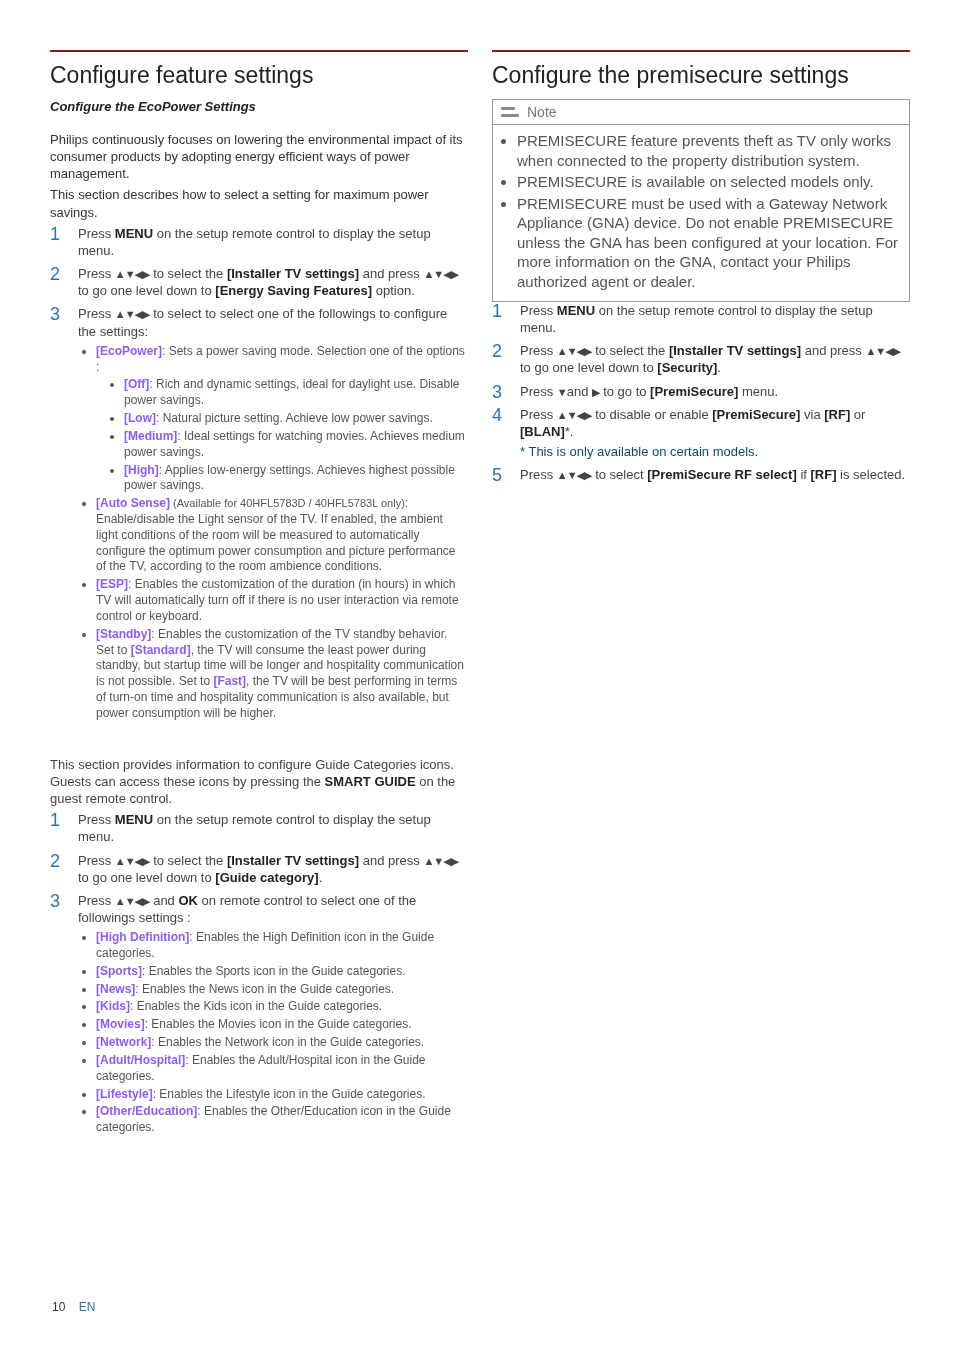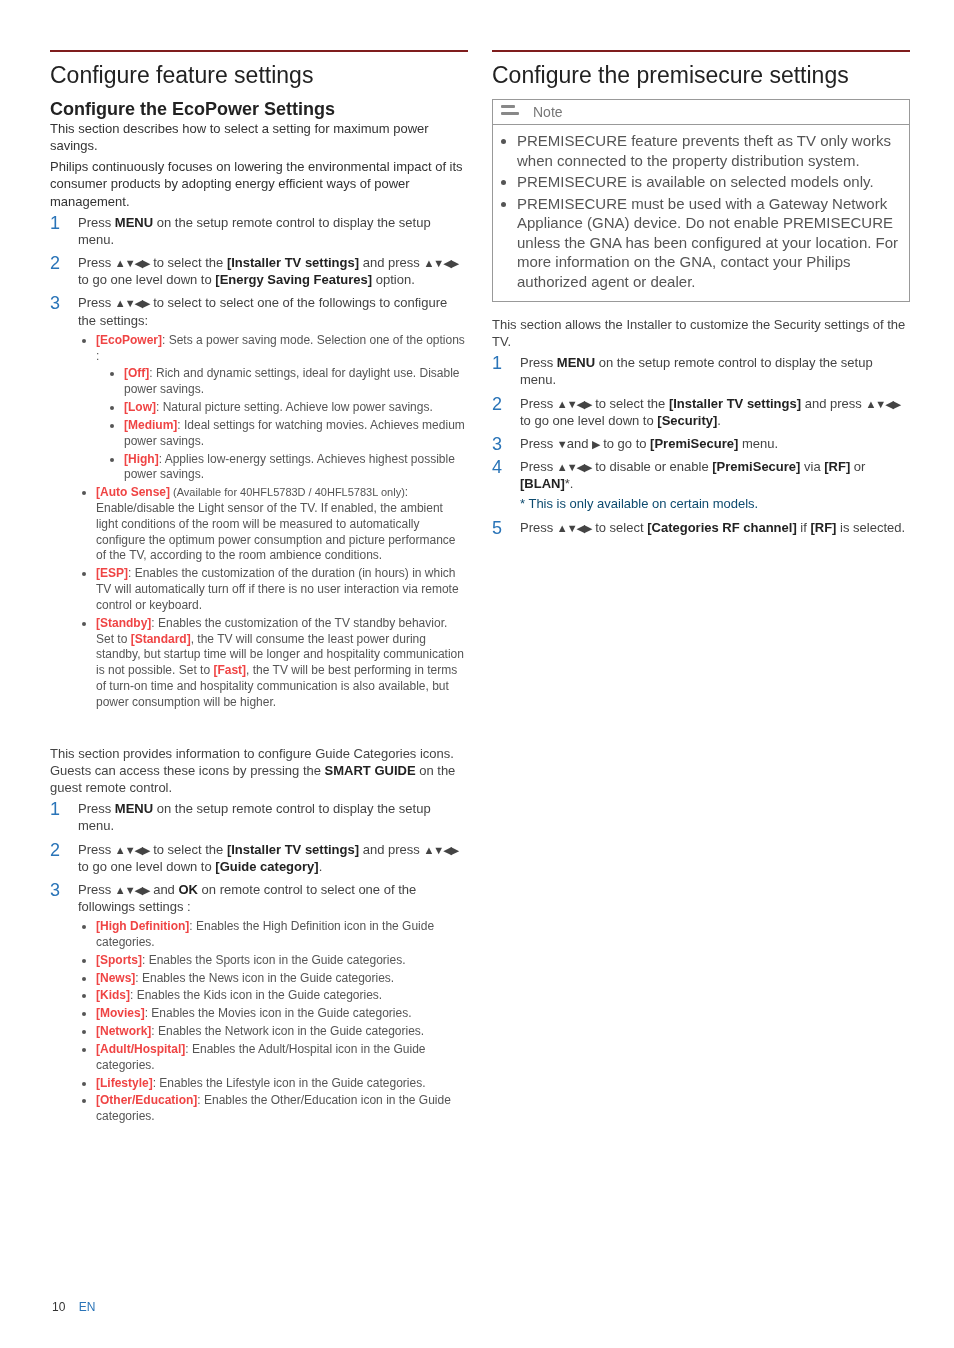--- a/index.html
+++ b/index.html
@@ -18,39 +18,39 @@
   .col-left { flex: 0 0 418px; }
   .col-right { flex: 0 0 418px; }
   h2 {
     font-size: 23px;
     font-weight: 400;
     border-top: 2px solid #7f1d1d;
     padding-top: 10px;
     margin-bottom: 10px;
     letter-spacing: 0px;
   }
-  h3 { font-size: 18px; font-weight: 600; margin-bottom: 0; }
+  h3 { font-size: 13px; font-weight: 600; margin-bottom: 17px; font-style: italic; }
   p { font-size: 13px; line-height: 1.32; margin-bottom: 4px; color: #444; }
   .intro p { color:#333; }
   b, .b { font-weight: 600; color:#222; }
   ol.steps { list-style: none; counter-reset: step; padding-left: 0; }
   ol.steps > li { position: relative; padding-left: 28px; font-size: 13px; line-height:1.32; color:#444; margin-bottom:6px; }
   ol.steps > li::before {
     counter-increment: step;
     content: counter(step);
     position: absolute; left: 0; top: -2px;
     font-size: 18px; font-weight: 500; color: #2a74b8;
   }
   .arrows { font-family: "Segoe UI Symbol","Arial Unicode MS",sans-serif; font-size:11px; letter-spacing:-1px; }
   ul.bullets { list-style: disc; padding-left: 18px; }
   ul.bullets > li { font-size: 12px; line-height:1.32; color:#555; margin-bottom:2px; }
   ul.bullets.sub { padding-left: 28px; }
-  ul.bullets > li .lead { font-weight:600; color:#ef4444; }
+  ul.bullets > li .lead { font-weight:600; color:#8b5cf6; }
   .note-box { margin-top:4px; border:1px solid #999; }
-  .note-head { display:flex; align-items:flex-start; gap:14px; padding:4px 8px; }
+  .note-head { display:flex; align-items:flex-end; gap:8px; padding:4px 8px; }
   .note-head .note-icon { width:18px; height:14px; position:relative; }
   .note-head .note-icon::before,
   .note-head .note-icon::after { content:""; position:absolute; left:0; right:0; height:3px; background:#888; border-radius:1px; }
   .note-head .note-icon::before { top:1px; width:14px; }
   .note-head .note-icon::after { top:8px; width:18px; }
   .note-head .note-label { font-size:14px; color:#777; }
   .note-body { border-top:1px solid #999; padding:6px 10px 8px 10px; }
   .note-body ul { list-style: disc; padding-left: 14px; }
   .note-body li { font-size:15px; line-height:1.3; color:#555; margin-bottom:2px; }
   .sec-gap { height: 28px; }
@@ -61,22 +61,22 @@
   .footer .lang { color:#2a74b8; font-weight:500; }
 </style>
 </head>
 <body>
 
 <div class="columns">
   <div class="col col-left">
     <h2>Configure feature settings</h2>
     <h3>Configure the EcoPower Settings</h3>
     <div class="intro">
+      <p>Philips continuously focuses on lowering the environmental impact of its consumer products by adopting energy efficient ways of power management.</p>
       <p>This section describes how to select a setting for maximum power savings.</p>
-      <p>Philips continuously focuses on lowering the environmental impact of its consumer products by adopting energy efficient ways of power management.</p>
     </div>
     <ol class="steps">
       <li><span>Press </span><b>MENU</b><span> on the setup remote control to display the setup menu.</span></li>
       <li><span>Press </span><span class="arrows">▲▼◀▶</span><span> to select the </span><b>[Installer TV settings]</b><span> and press </span><span class="arrows">▲▼◀▶</span><span> to go one level down to </span><b>[Energy Saving Features]</b><span> option.</span></li>
       <li>
         <span>Press </span><span class="arrows">▲▼◀▶</span><span> to select to select one of the followings to configure the settings:</span>
         <ul class="bullets" style="margin-top:4px;">
           <li><span class="lead">[EcoPower]</span><span>: Sets a power saving mode. Selection one of the options :</span>
             <ul class="bullets sub" style="margin-top:2px;">
               <li><span class="lead">[Off]</span><span>: Rich and dynamic settings, ideal for daylight use. Disable power savings.</span></li>
@@ -123,29 +123,28 @@
         <span class="note-label">Note</span>
       </div>
       <div class="note-body">
         <ul>
           <li>PREMISECURE feature prevents theft as TV only works when connected to the property distribution system.</li>
           <li>PREMISECURE is available on selected models only.</li>
           <li>PREMISECURE must be used with a Gateway Network Appliance (GNA) device. Do not enable PREMISECURE unless the GNA has been configured at your location. For more information on the GNA, contact your Philips authorized agent or dealer.</li>
         </ul>
       </div>
     </div>
-    <p style="margin-top:14px;">This section allows the Installer to customize the Security settings of the TV.</p>
     <ol class="steps">
       <li><span>Press </span><b>MENU</b><span> on the setup remote control to display the setup menu.</span></li>
       <li><span>Press </span><span class="arrows">▲▼◀▶</span><span> to select the </span><b>[Installer TV settings]</b><span> and press </span><span class="arrows">▲▼◀▶</span><span> to go one level down to </span><b>[Security]</b><span>.</span></li>
       <li><span>Press </span><span class="arrows">▼</span><span>and </span><span class="arrows">▶</span><span> to go to </span><b>[PremiSecure]</b><span> menu.</span></li>
       <li><span>Press </span><span class="arrows">▲▼◀▶</span><span> to disable or enable </span><b>[PremiSecure]</b><span> via </span><b>[RF]</b><span> or </span><b>[BLAN]</b><span>*.</span>
         <div style="margin-top:3px; color:#0c4a6e;">* This is only available on certain models.</div>
       </li>
-      <li><span>Press </span><span class="arrows">▲▼◀▶</span><span> to select </span><b>[Categories RF channel]</b><span> if </span><b>[RF]</b><span> is selected.</span>
+      <li><span>Press </span><span class="arrows">▲▼◀▶</span><span> to select </span><b>[PremiSecure RF select]</b><span> if </span><b>[RF]</b><span> is selected.</span>
       </li>
     </ol>
   </div>
 </div>
 
 <div class="footer">
   <span class="pg">10</span>
   <span class="lang">EN</span>
 </div>
 

